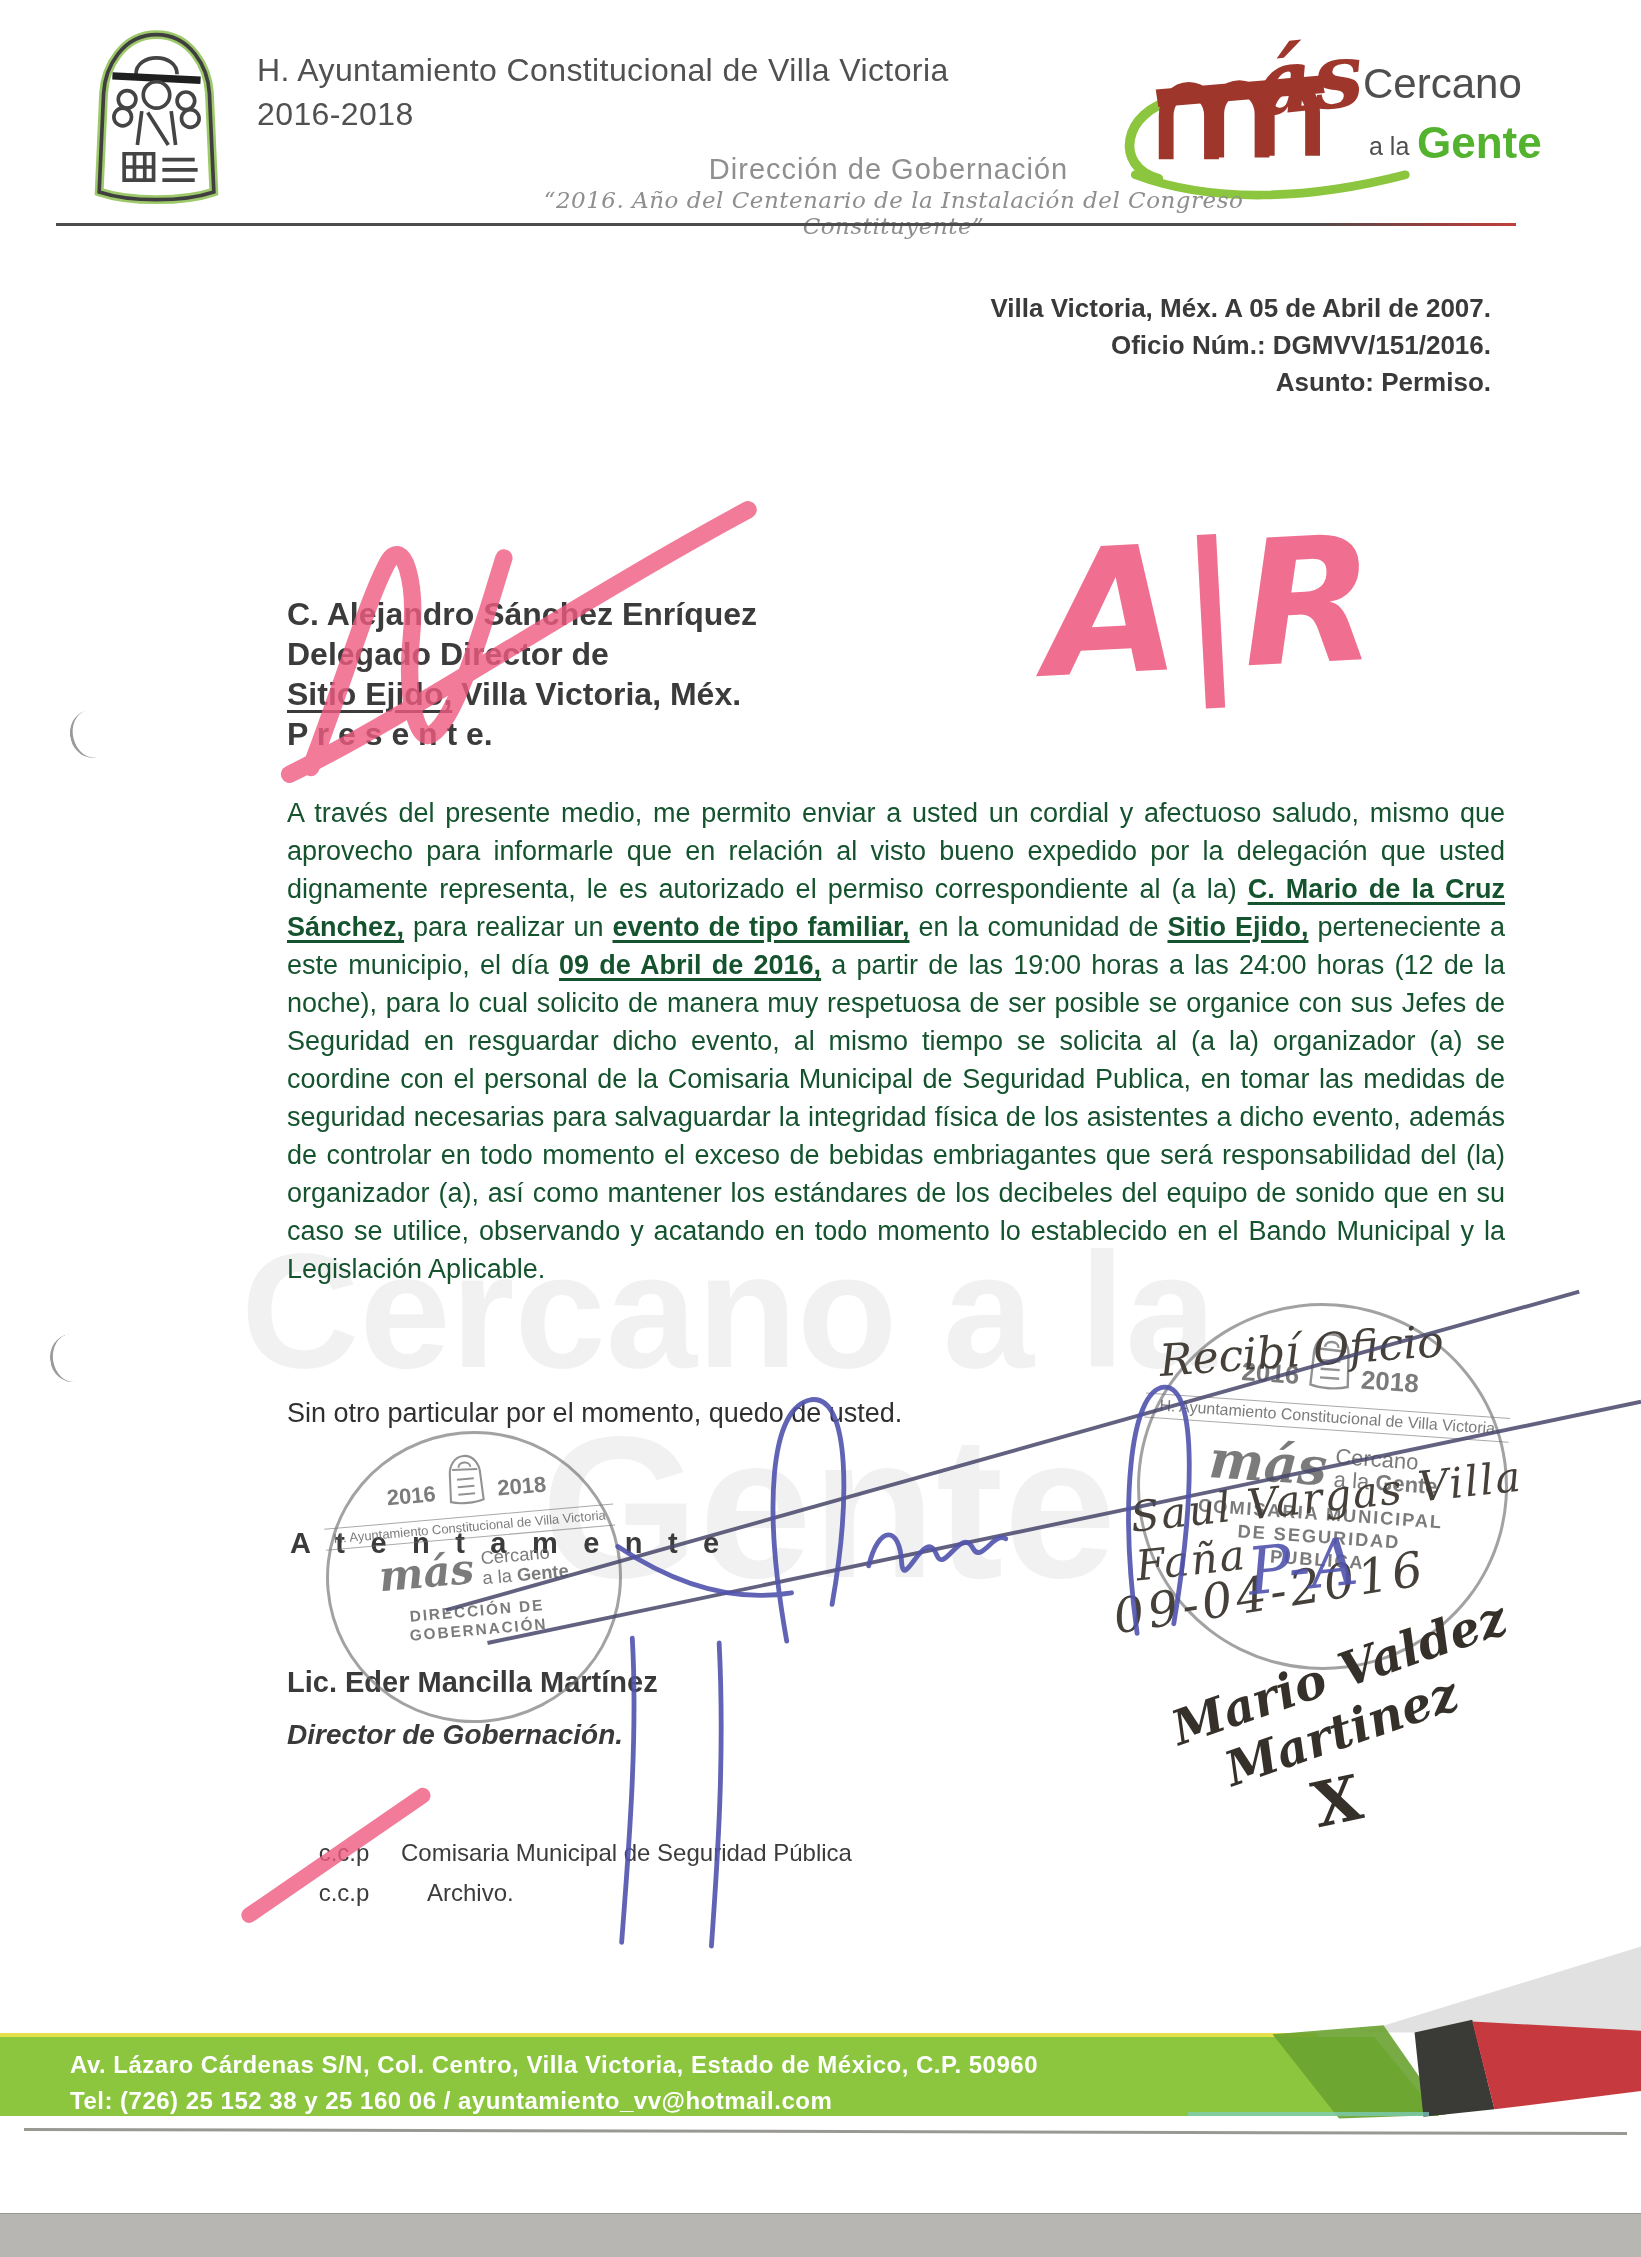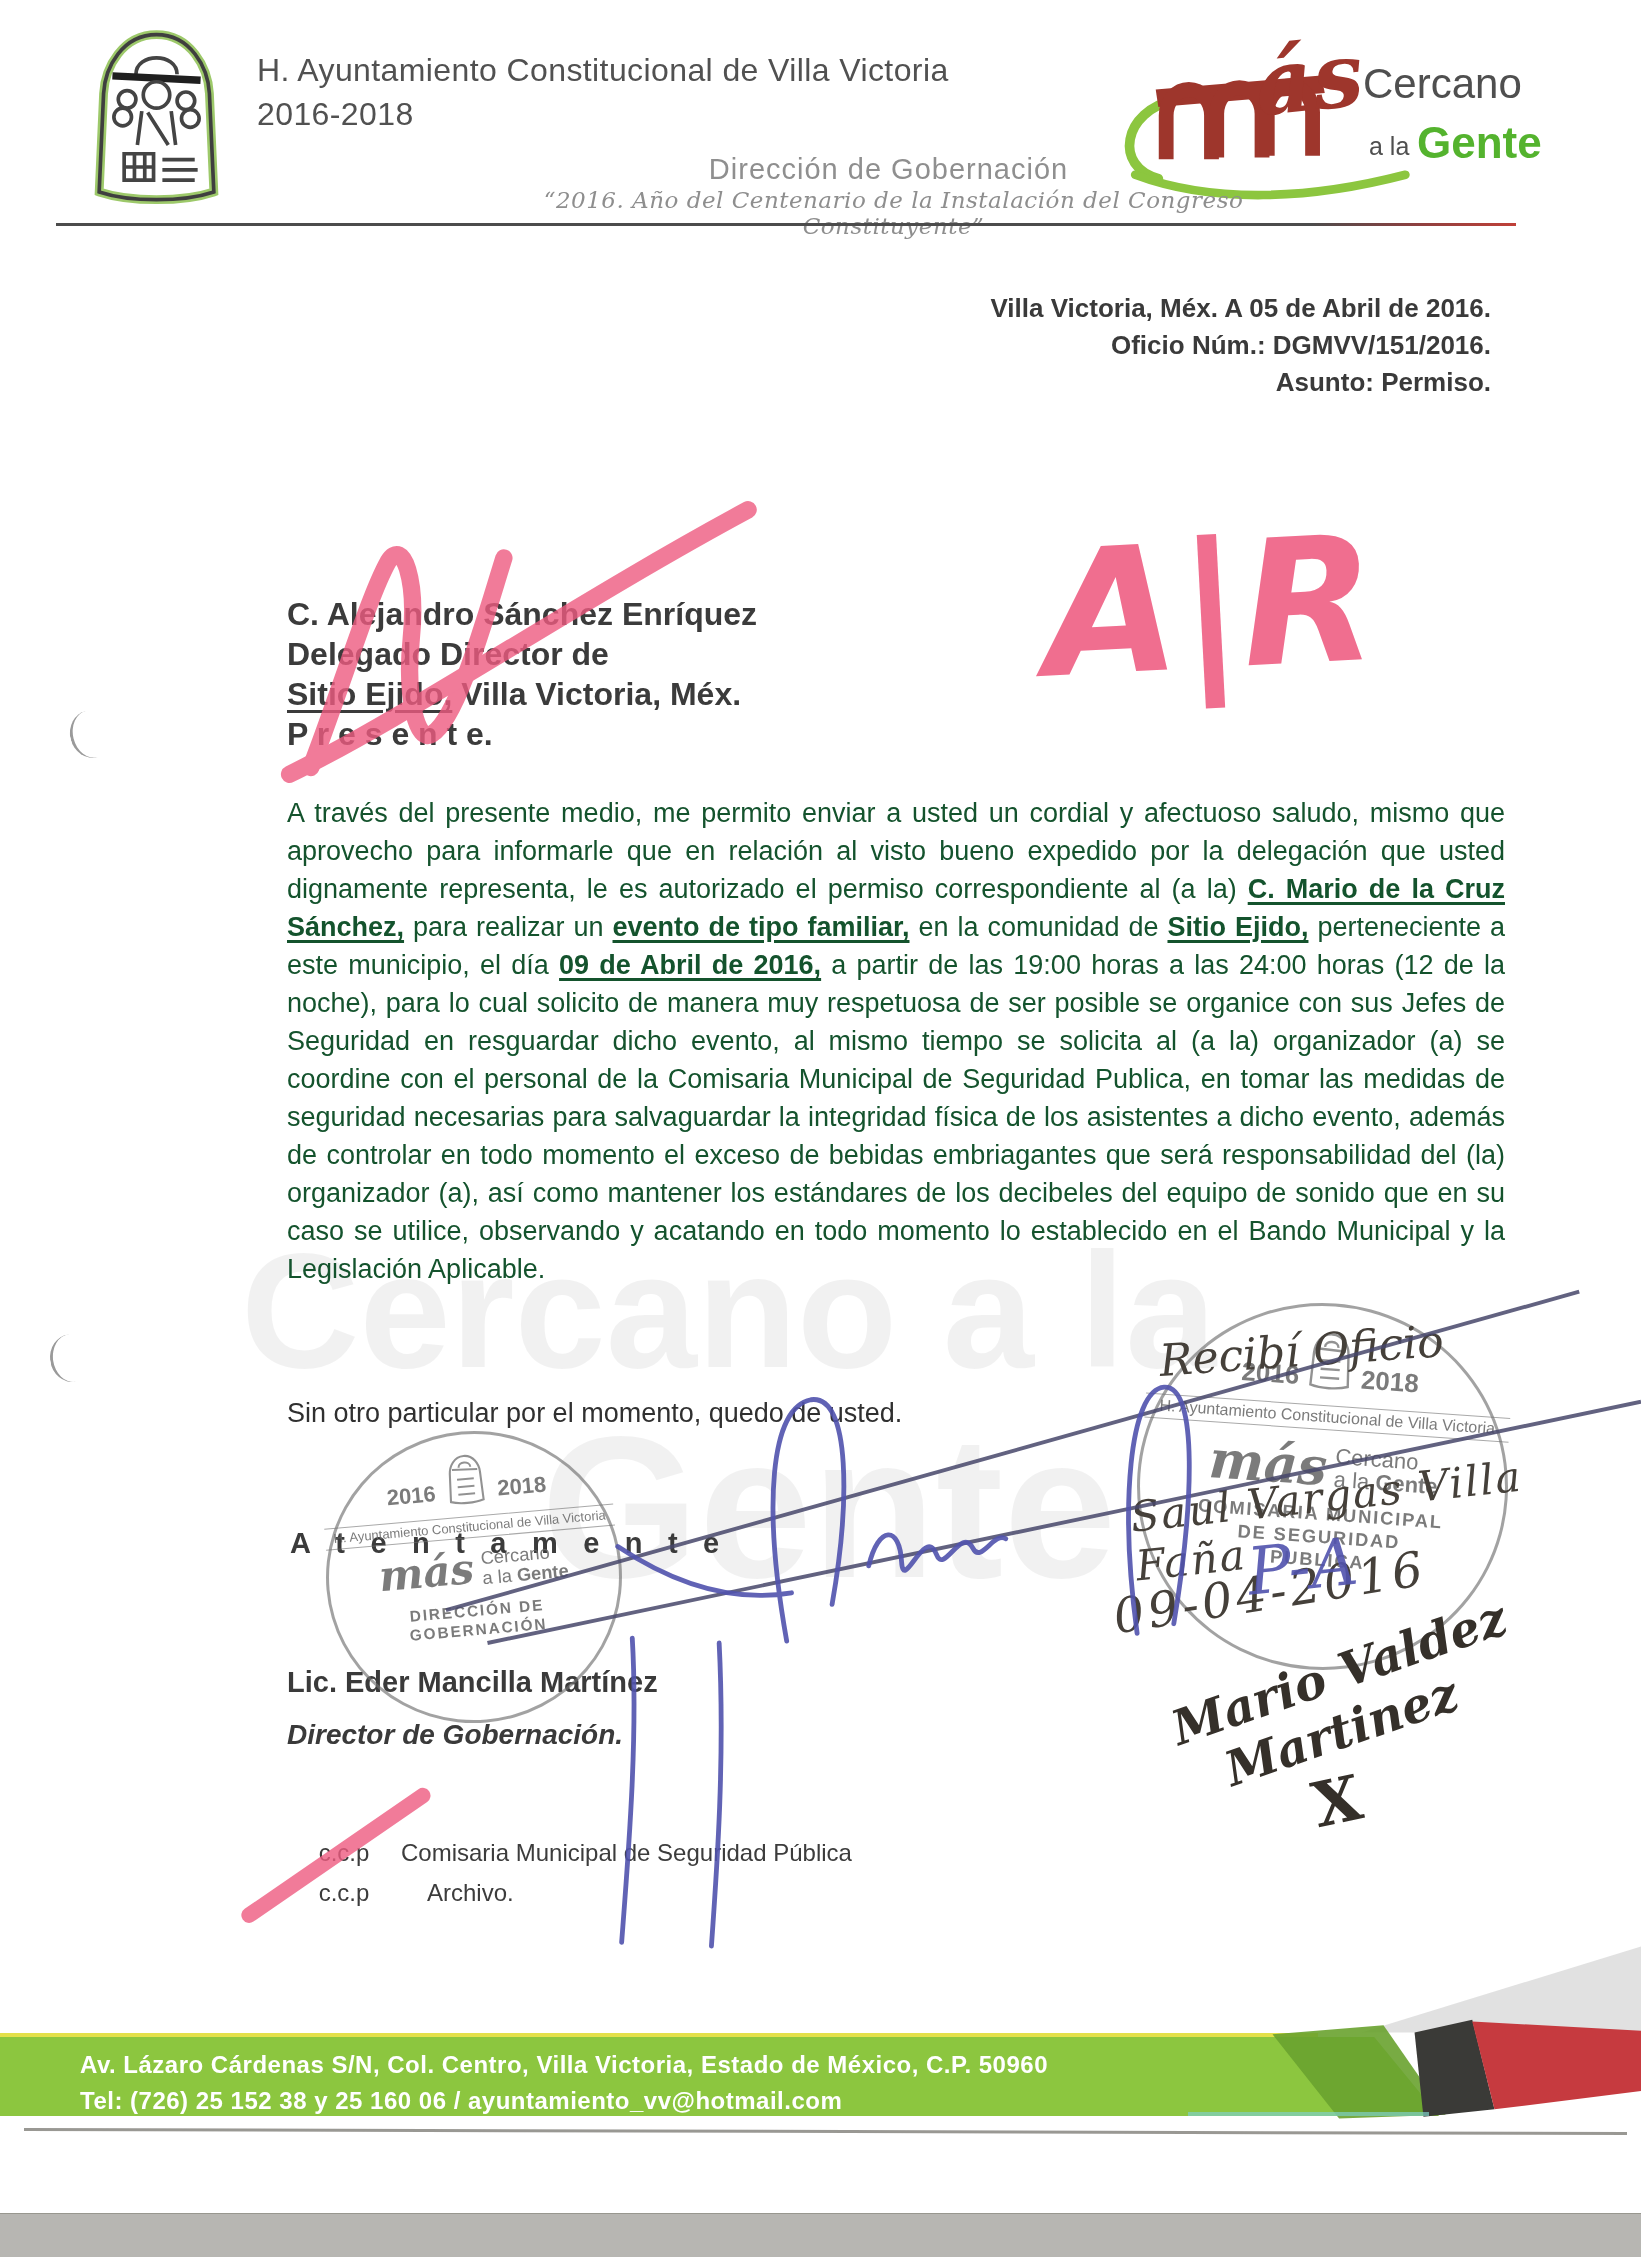--- a/index.html
+++ b/index.html
@@ -76,21 +76,21 @@
   #wm2{left:541px;top:1390px;font-size:203px;}
   
   .punch{width:41px;height:48px;border-left:3.9px solid #9a9a9a;border-radius:50%;}
   #punch1{left:70px;top:710px;transform:rotate(-14deg);}
   #punch2{left:50px;top:1334px;transform:rotate(-8deg);}
   
   #footer-yellow{left:0;top:2033px;width:1318px;height:4.8px;background:#e3e04a;}
   #footer-green{left:0;top:2037px;width:1439px;height:79px;background:#8cc63f;
                 clip-path:polygon(0 0,95.5% 0,100% 100%,0 100%);}
   #footer-teal{left:1188px;top:2112px;width:241px;height:3.9px;background:#7fd0c6;opacity:.7;}
-  #footer-text{left:80px;top:2047px;color:#ffffff;font-weight:bold;font-size:24px;line-height:36px;letter-spacing:0.5px;}
+  #footer-text{left:70px;top:2047px;color:#ffffff;font-weight:bold;font-size:24px;line-height:36px;letter-spacing:0.5px;}
   #footer-art{left:1197px;top:1941px;width:444px;height:183px;}
   #footer-art .shape{position:absolute;left:0;top:0;width:100%;height:100%;}
   #art-gray{background:#c9c9c9;opacity:.55;clip-path:polygon(37% 50%,100% 3%,100% 50%);}
   #art-dgreen{background:#69a22f;opacity:.9;clip-path:polygon(17% 51%,42% 46%,56% 95%,32% 97%);}
   #art-black{background:#3a3a37;clip-path:polygon(49% 50%,62% 43%,67% 92%,51% 96%);}
   #art-red{background:#c63a3f;clip-path:polygon(62% 44%,100% 49%,100% 82%,67% 92%);}
   #page-edge{left:24px;top:2130px;width:1603px;height:2.9px;background:#77766f;opacity:.75;transform:rotate(.15deg);}
   #scan-strip{left:0;top:2213px;width:1641px;height:44px;background:#b7b6b2;border-top:1.9px solid #98978f;}
   #green-speck{left:198px;top:2226px;width:21px;height:6.8px;background:#8cc63f;transform:rotate(-18deg);}
   
@@ -141,21 +141,21 @@
     <span class="cercano">Cercano</span>
     <span class="ala">a la</span>
     <span class="gente">Gente</span>
   </div>
 
   <div class="abs" id="department">Dirección de Gobernación</div>
   <div class="abs" id="motto">“2016. Año del Centenario de la Instalación del Congreso Constituyente”</div>
   <div class="abs" id="header-rule"></div>
 
   <div class="abs" id="date-block">
-    <div>Villa Victoria, Méx. A 05 de Abril de 2016.</div>
+    <div>Villa Victoria, Méx. A 05 de Abril de 2007.</div>
     <div>Oficio Núm.: DGMVV/151/2016.</div>
     <div>Asunto: Permiso.</div>
   </div>
 
   <div class="abs" id="recipient">
     <div>C. Alejandro Sánchez Enríquez</div>
     <div>Delegado Director de</div>
     <div><span class="u">Sitio Ejido,</span><span> Villa Victoria, Méx.</span></div>
     <div>P r e s e n t e.</div>
   </div>

